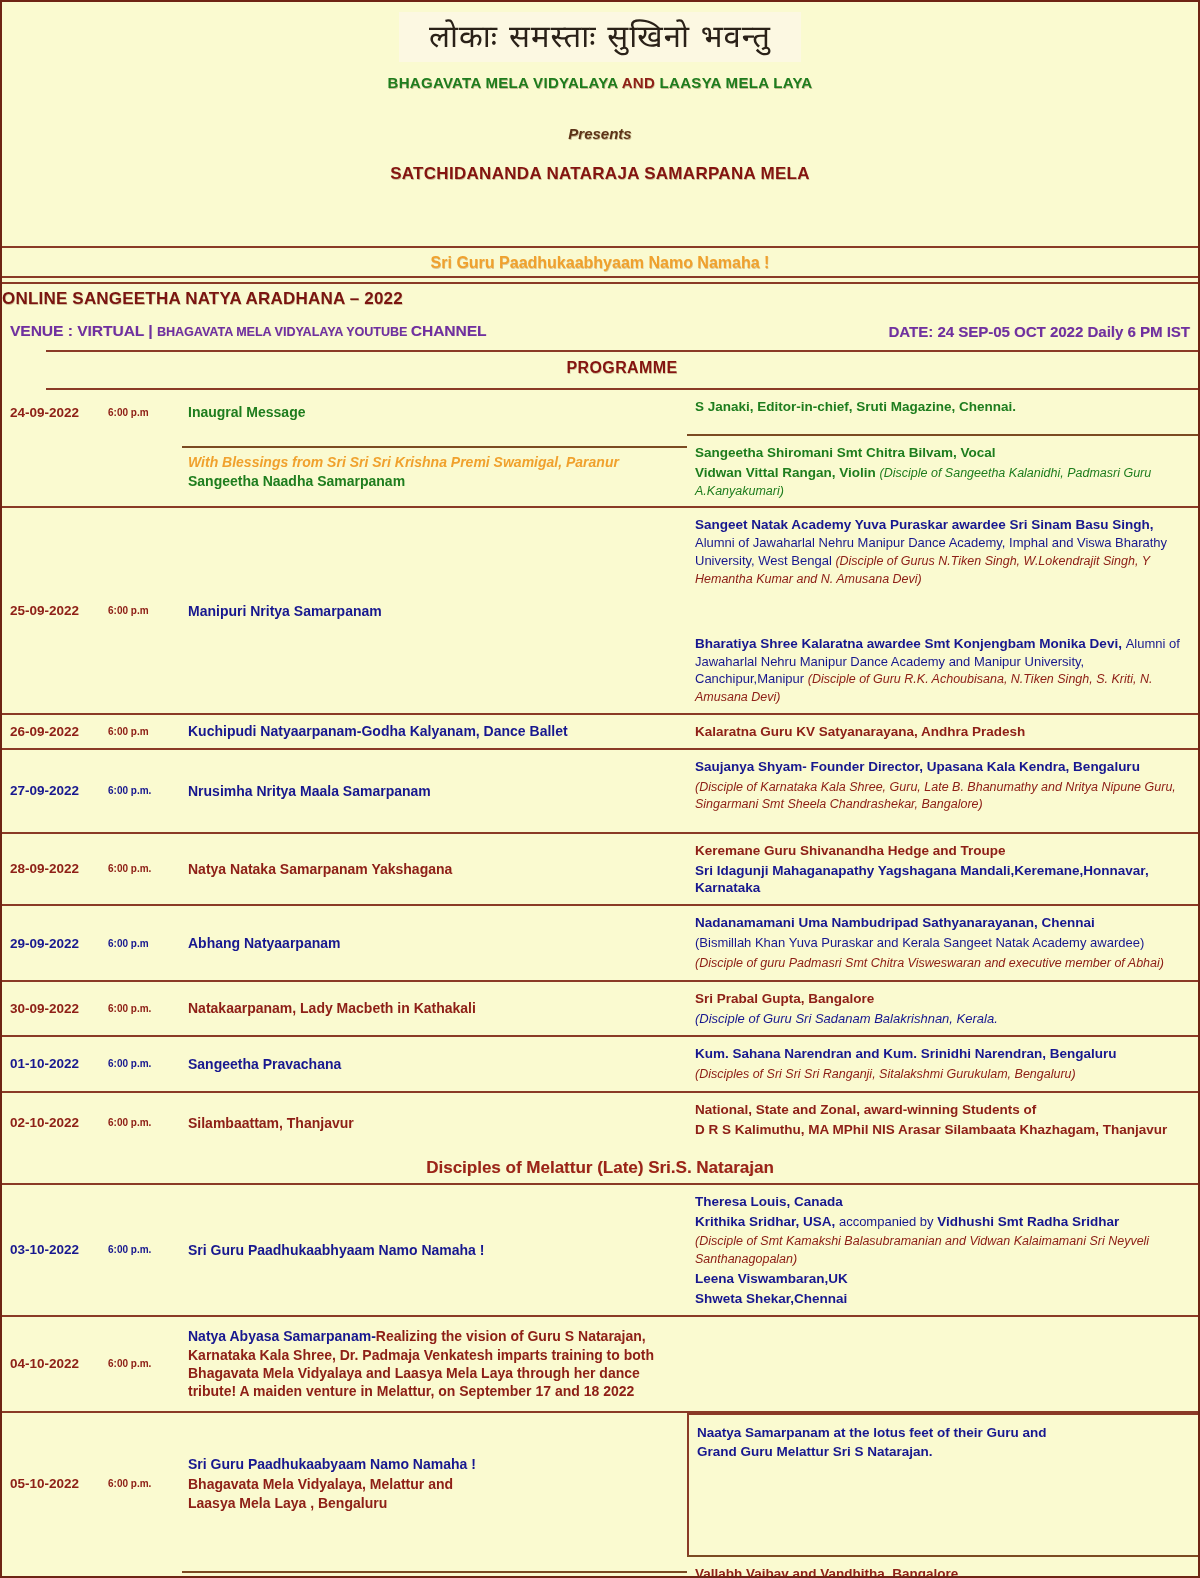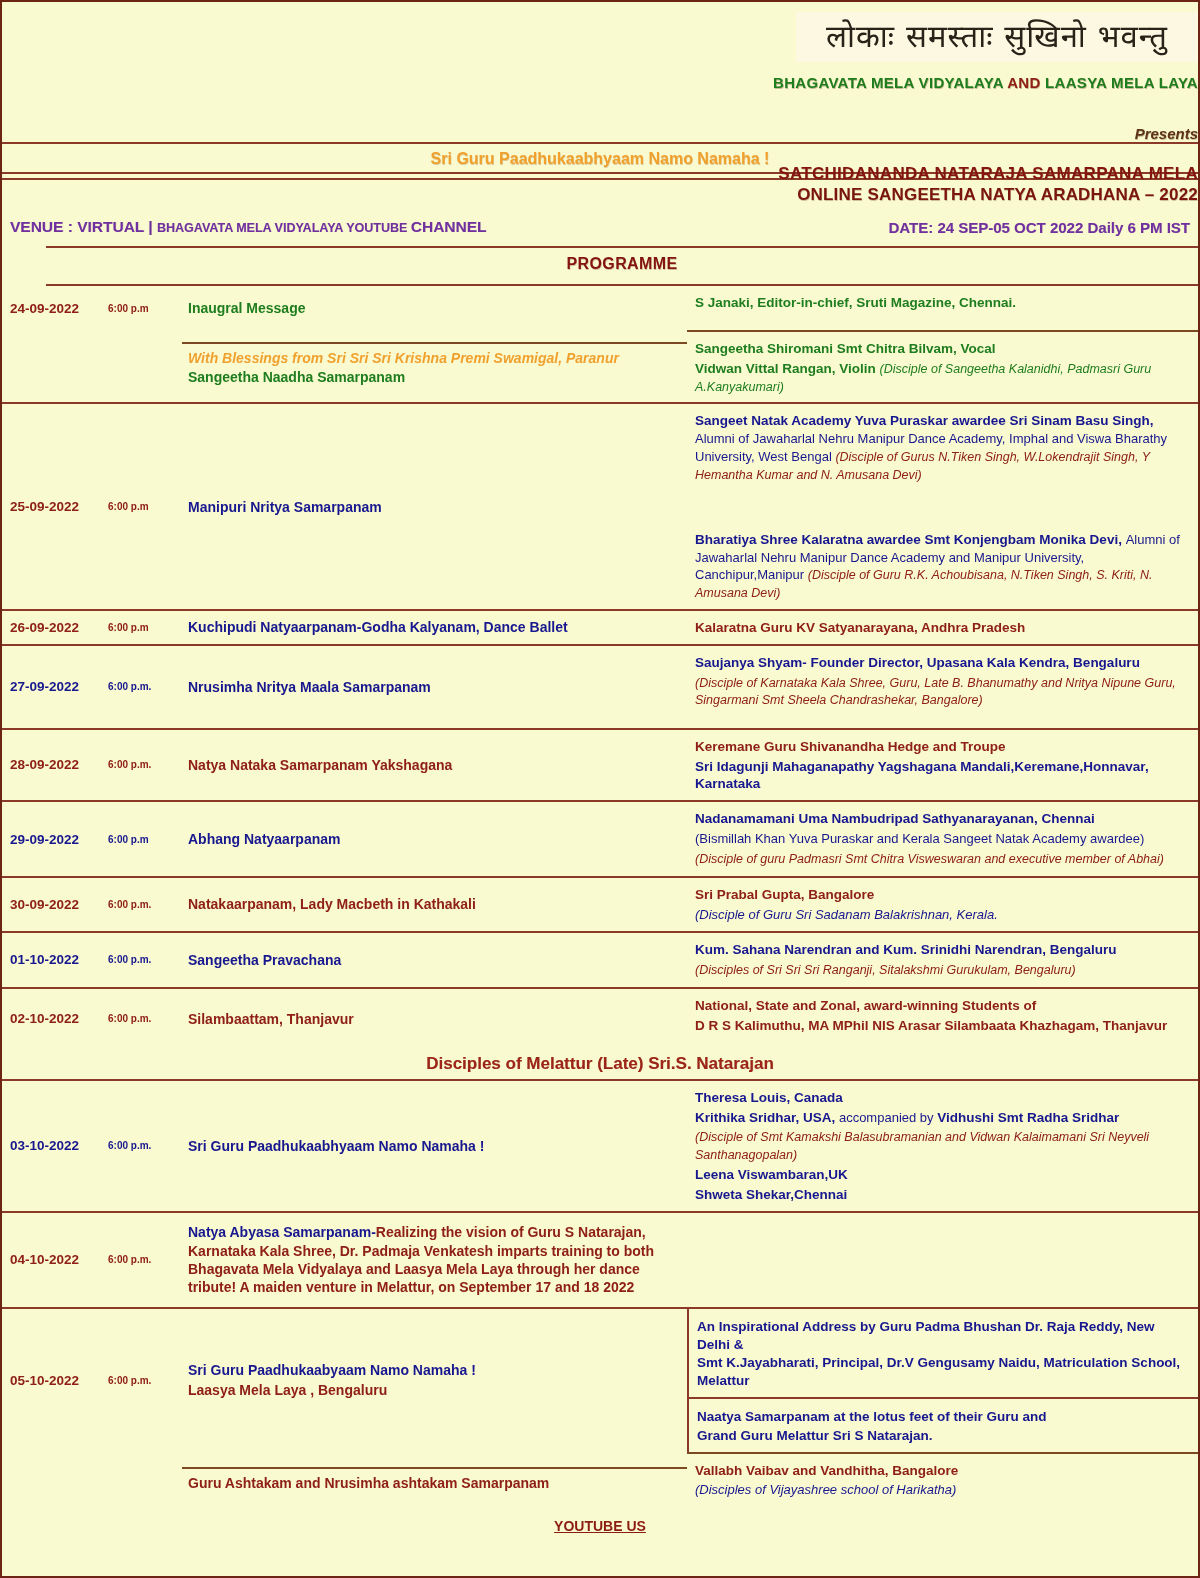--- a/index.html
+++ b/index.html
@@ -17,42 +17,42 @@
   *{box-sizing:border-box;margin:0;padding:0;}
   html,body{background:#fff;}
   body{font-family:"Liberation Sans","DejaVu Sans",sans-serif;}
   .page{
     width:1200px;height:1578px;overflow:hidden;
     background:var(--bg);
     border:2px solid var(--linedark);
     position:relative;
   }
   
-  .hdr{height:140px;text-align:right;padding-top:10px;}
+  .hdr{height:244px;text-align:center;padding-top:10px;}
   .sanskrit-box{
     display:inline-block;background:var(--panel);
     padding:2px 30px 6px 30px;
     font-family:"DejaVu Sans",sans-serif;
     font-size:31px;color:#2a2118;letter-spacing:1px;
   }
   .org-line{margin-top:12px;font-size:15px;font-weight:bold;letter-spacing:.3px;
     text-shadow:.6px .6px 0 rgba(110,70,30,.35);}
   .presents{margin-top:34px;font-size:15px;font-weight:bold;font-style:italic;color:#5c3317;
     text-shadow:.6px .6px 0 rgba(110,70,30,.35);}
   .main-title{margin-top:22px;font-size:17px;font-weight:bold;color:#841410;letter-spacing:.3px;
     text-shadow:.6px .6px 0 rgba(110,70,30,.3);}
   .row-invocation{
     border-top:2px solid var(--line);border-bottom:2px solid var(--line);
     height:32px;line-height:30px;text-align:center;
     color:var(--orange);font-size:16px;font-weight:bold;
     text-shadow:.5px .5px 0 rgba(150,90,20,.3);
   }
   .row-online{
     margin-top:4px;border-top:2px solid var(--line);
-    height:30px;line-height:30px;text-align:right;
+    height:30px;line-height:30px;text-align:left;
     color:#7a1510;font-size:17px;font-weight:bold;letter-spacing:.2px;
     text-shadow:.5px .5px 0 rgba(110,60,20,.3);
   }
   .row-venue{
     height:38px;display:flex;justify-content:space-between;align-items:center;
     padding:0 8px;color:var(--purple);font-weight:bold;
     text-shadow:.4px .4px 0 rgba(90,40,120,.3);
   }
   .v-big{font-size:15.5px;}
   .v-small{font-size:12.5px;}
@@ -293,27 +293,24 @@
             <div class="para"><span class="seg nb">Natya Abyasa Samarpanam-</span><span class="seg mb">Realizing the vision of Guru S Natarajan, Karnataka Kala Shree,  Dr. Padmaja Venkatesh imparts training to both Bhagavata Mela Vidyalaya and Laasya Mela Laya through her dance tribute! A maiden venture in Melattur, on September 17 and 18 2022</span></div>
           </div>
         </div>
       </div>
       <div class="prow">
         <div class="subrow" style="min-height: 142px;">
           <div class="cell date"><span class="seg mb">05-10-2022</span></div>
           <div class="cell time"><span class="seg mb">6:00 p.m.</span></div>
           <div class="cell event">
             <div class="para"><span class="seg nb">Sri Guru Paadhukaabyaam Namo Namaha !</span></div>
+            <div class="para"><span class="seg mb">Bhagavata Mela Vidyalaya, Melattur and</span></div>
             <div class="para"><span class="seg mb">Laasya Mela Laya , Bengaluru</span></div>
           </div>
           <div class="cell perf split">
-            <div class="pblock first">
-              <div class="para"><span class="seg nb">An Inspirational Address by  Guru Padma Bhushan Dr. Raja Reddy, New Delhi   &amp;</span></div>
-              <div class="para"><span class="seg nb">Smt K.Jayabharati, Principal, Dr.V Gengusamy Naidu, Matriculation School, Melattur</span></div>
-            </div>
             <div class="pblock bdiv">
               <div class="para"><span class="seg nb">Naatya Samarpanam at the lotus feet of their Guru and</span></div>
               <div class="para"><span class="seg nb">Grand Guru Melattur Sri S Natarajan.</span></div>
             </div>
           </div>
         </div>
         <div class="subrow sub-divider" style="min-height: 62px;">
           <div class="cell date"></div>
           <div class="cell time"></div>
           <div class="cell event">

